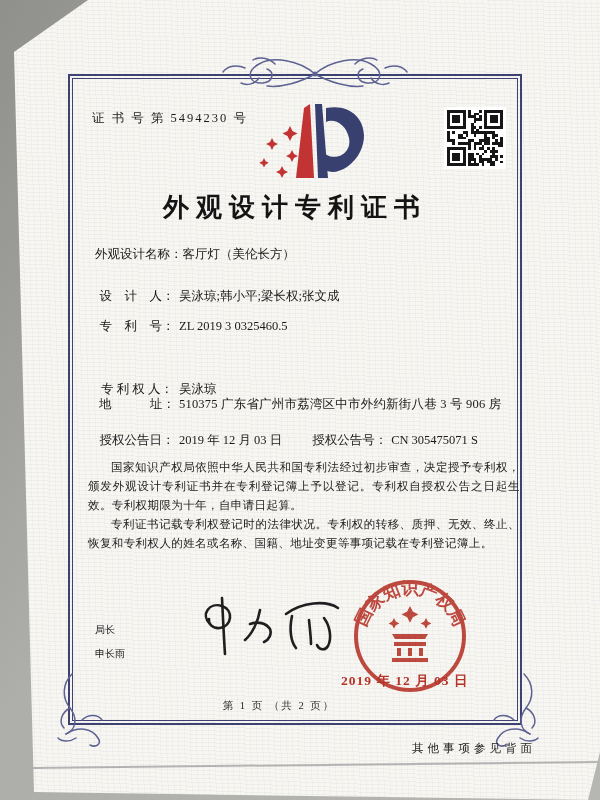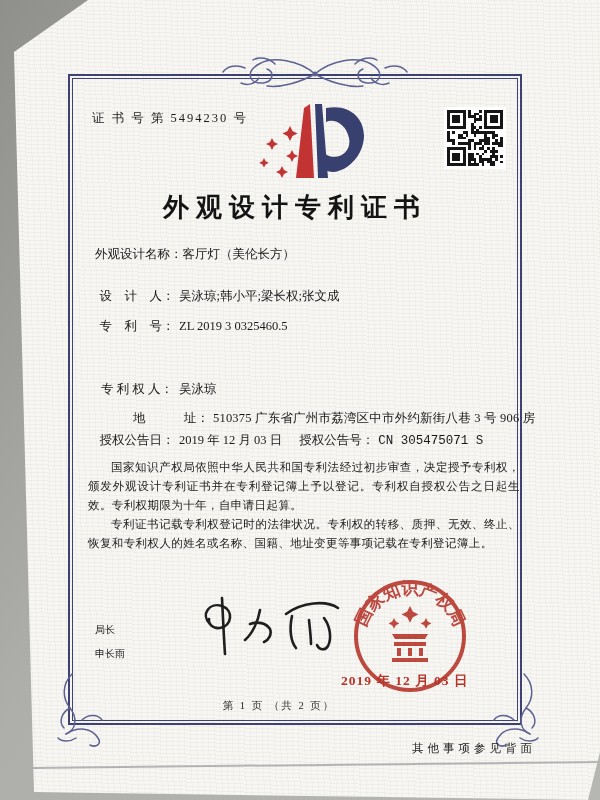--- a/index.html
+++ b/index.html
@@ -37,22 +37,22 @@
   .cert-number { position:absolute; left:92px; top:110px; font-size:12.5px; letter-spacing:2px; color:#1c1c1c; }
 
   .logo { position:absolute; left:252px; top:94px; }
   .qr { position:absolute; left:444px; top:107px; width:62px; height:62px; background:#fff; padding:3px; }
 
   .title { position:absolute; left:68px; top:190px; width:454px; text-align:center;
     font-size:26px; font-weight:bold; letter-spacing:7px; color:#141414; }
 
   .field-row { position:absolute; left:95px; right:78px; font-size:12.5px; color:#1a1a1a; white-space:nowrap; }
   .field-row .lbl { display:inline-block; min-width:84px;text-align:center; }
-  .r1{top:246px} .r2{top:288px} .r3{top:318px} .r4{top:349px} .r5{top:381px} .r6{top:410px; letter-spacing:.2px;margin-left:34px;} .r7{top:432px}
-  .pair2 { margin-left:17px;font-family:Liberation Mono, monospace; }
+  .r1{top:246px} .r2{top:288px} .r3{top:318px} .r4{top:349px} .r5{top:381px} .r6{top:396px; letter-spacing:.2px;} .r7{top:432px}
+  .pair2 { margin-left:30px; }
   .pair2 .lbl { min-width:0; margin-right:4px; }
 
   .paragraphs { position:absolute; left:88px; top:458px; width:432px;
     font-size:11.5px; line-height:19px; color:#222; text-align:justify; letter-spacing:.4px; }
   .paragraphs p { text-indent:2em; }
 
   .signer { position:absolute; left:95px; top:618px; font-size:10px; color:#161616; line-height:24px; }
   .signature { position:absolute; left:192px; top:592px; }
 
   .seal { position:absolute; left:350px; top:576px; mix-blend-mode:multiply; opacity:.9; }

